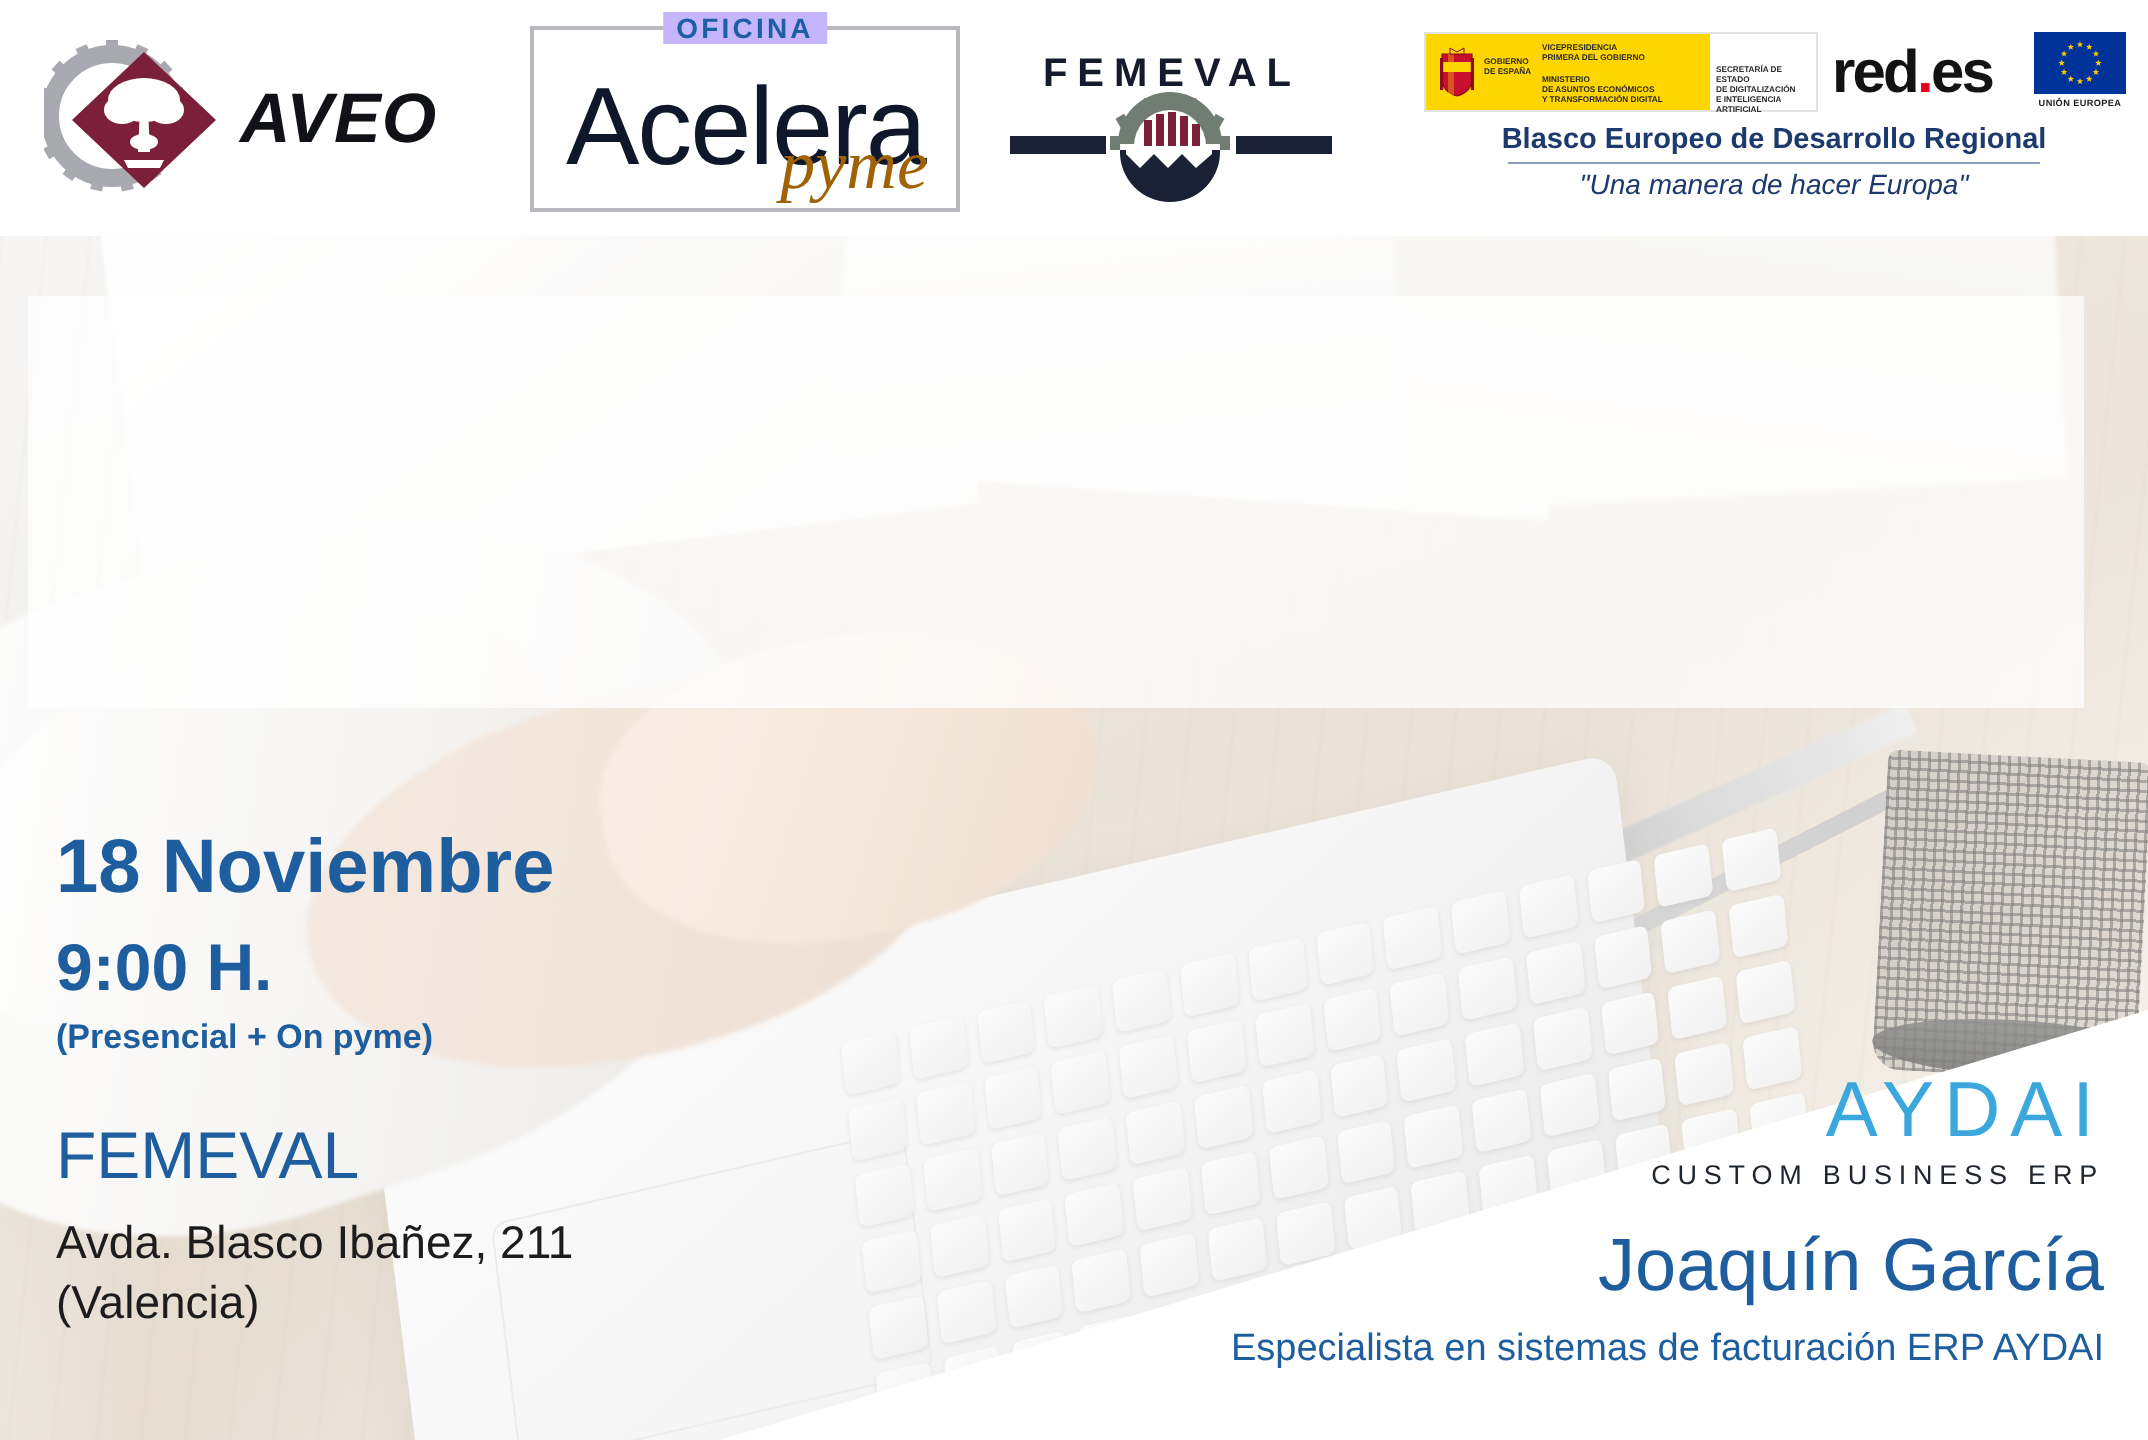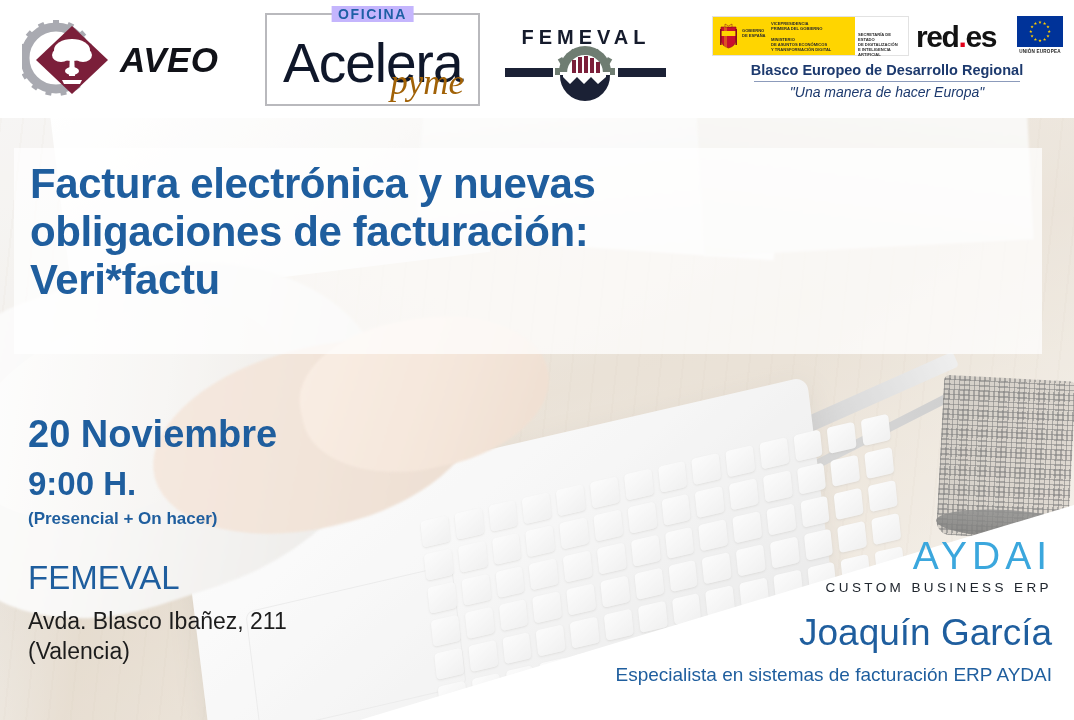--- a/index.html
+++ b/index.html
@@ -412,28 +412,25 @@
         <div class="pen" style="left: 94px; height: 106px; background: rgb(181, 101, 29); transform: rotate(4deg);"></div>
         <div class="pen" style="left: 105px; height: 77px; background: rgb(207, 207, 207); transform: rotate(-4deg);"></div>
       </div>
     <div class="cup"></div>
     <div class="cup-rim"></div>
 
     <div class="photo-wash"></div>
   </div>
 
   <div class="title-band"></div>
-  <div class="title-text">Factura electrónica y nuevas
-obligaciones de facturación:
-Veri*factu</div>
 
   <div class="info">
-    <div class="date">20 Noviembre</div>
+    <div class="date">18 Noviembre</div>
     <div class="time">9:00 H.</div>
-    <div class="mode">(Presencial + On hacer)</div>
+    <div class="mode">(Presencial + On pyme)</div>
     <div class="venue">FEMEVAL</div>
     <div class="addr">Avda. Blasco Ibañez, 211
 (Valencia)</div>
   </div>
 
   <svg class="wedge" viewBox="0 0 1074 720">
     <polygon points="360,720 1074,505 1074,720" fill="#ffffff"></polygon>
   </svg>
 
   <div class="aydai">

